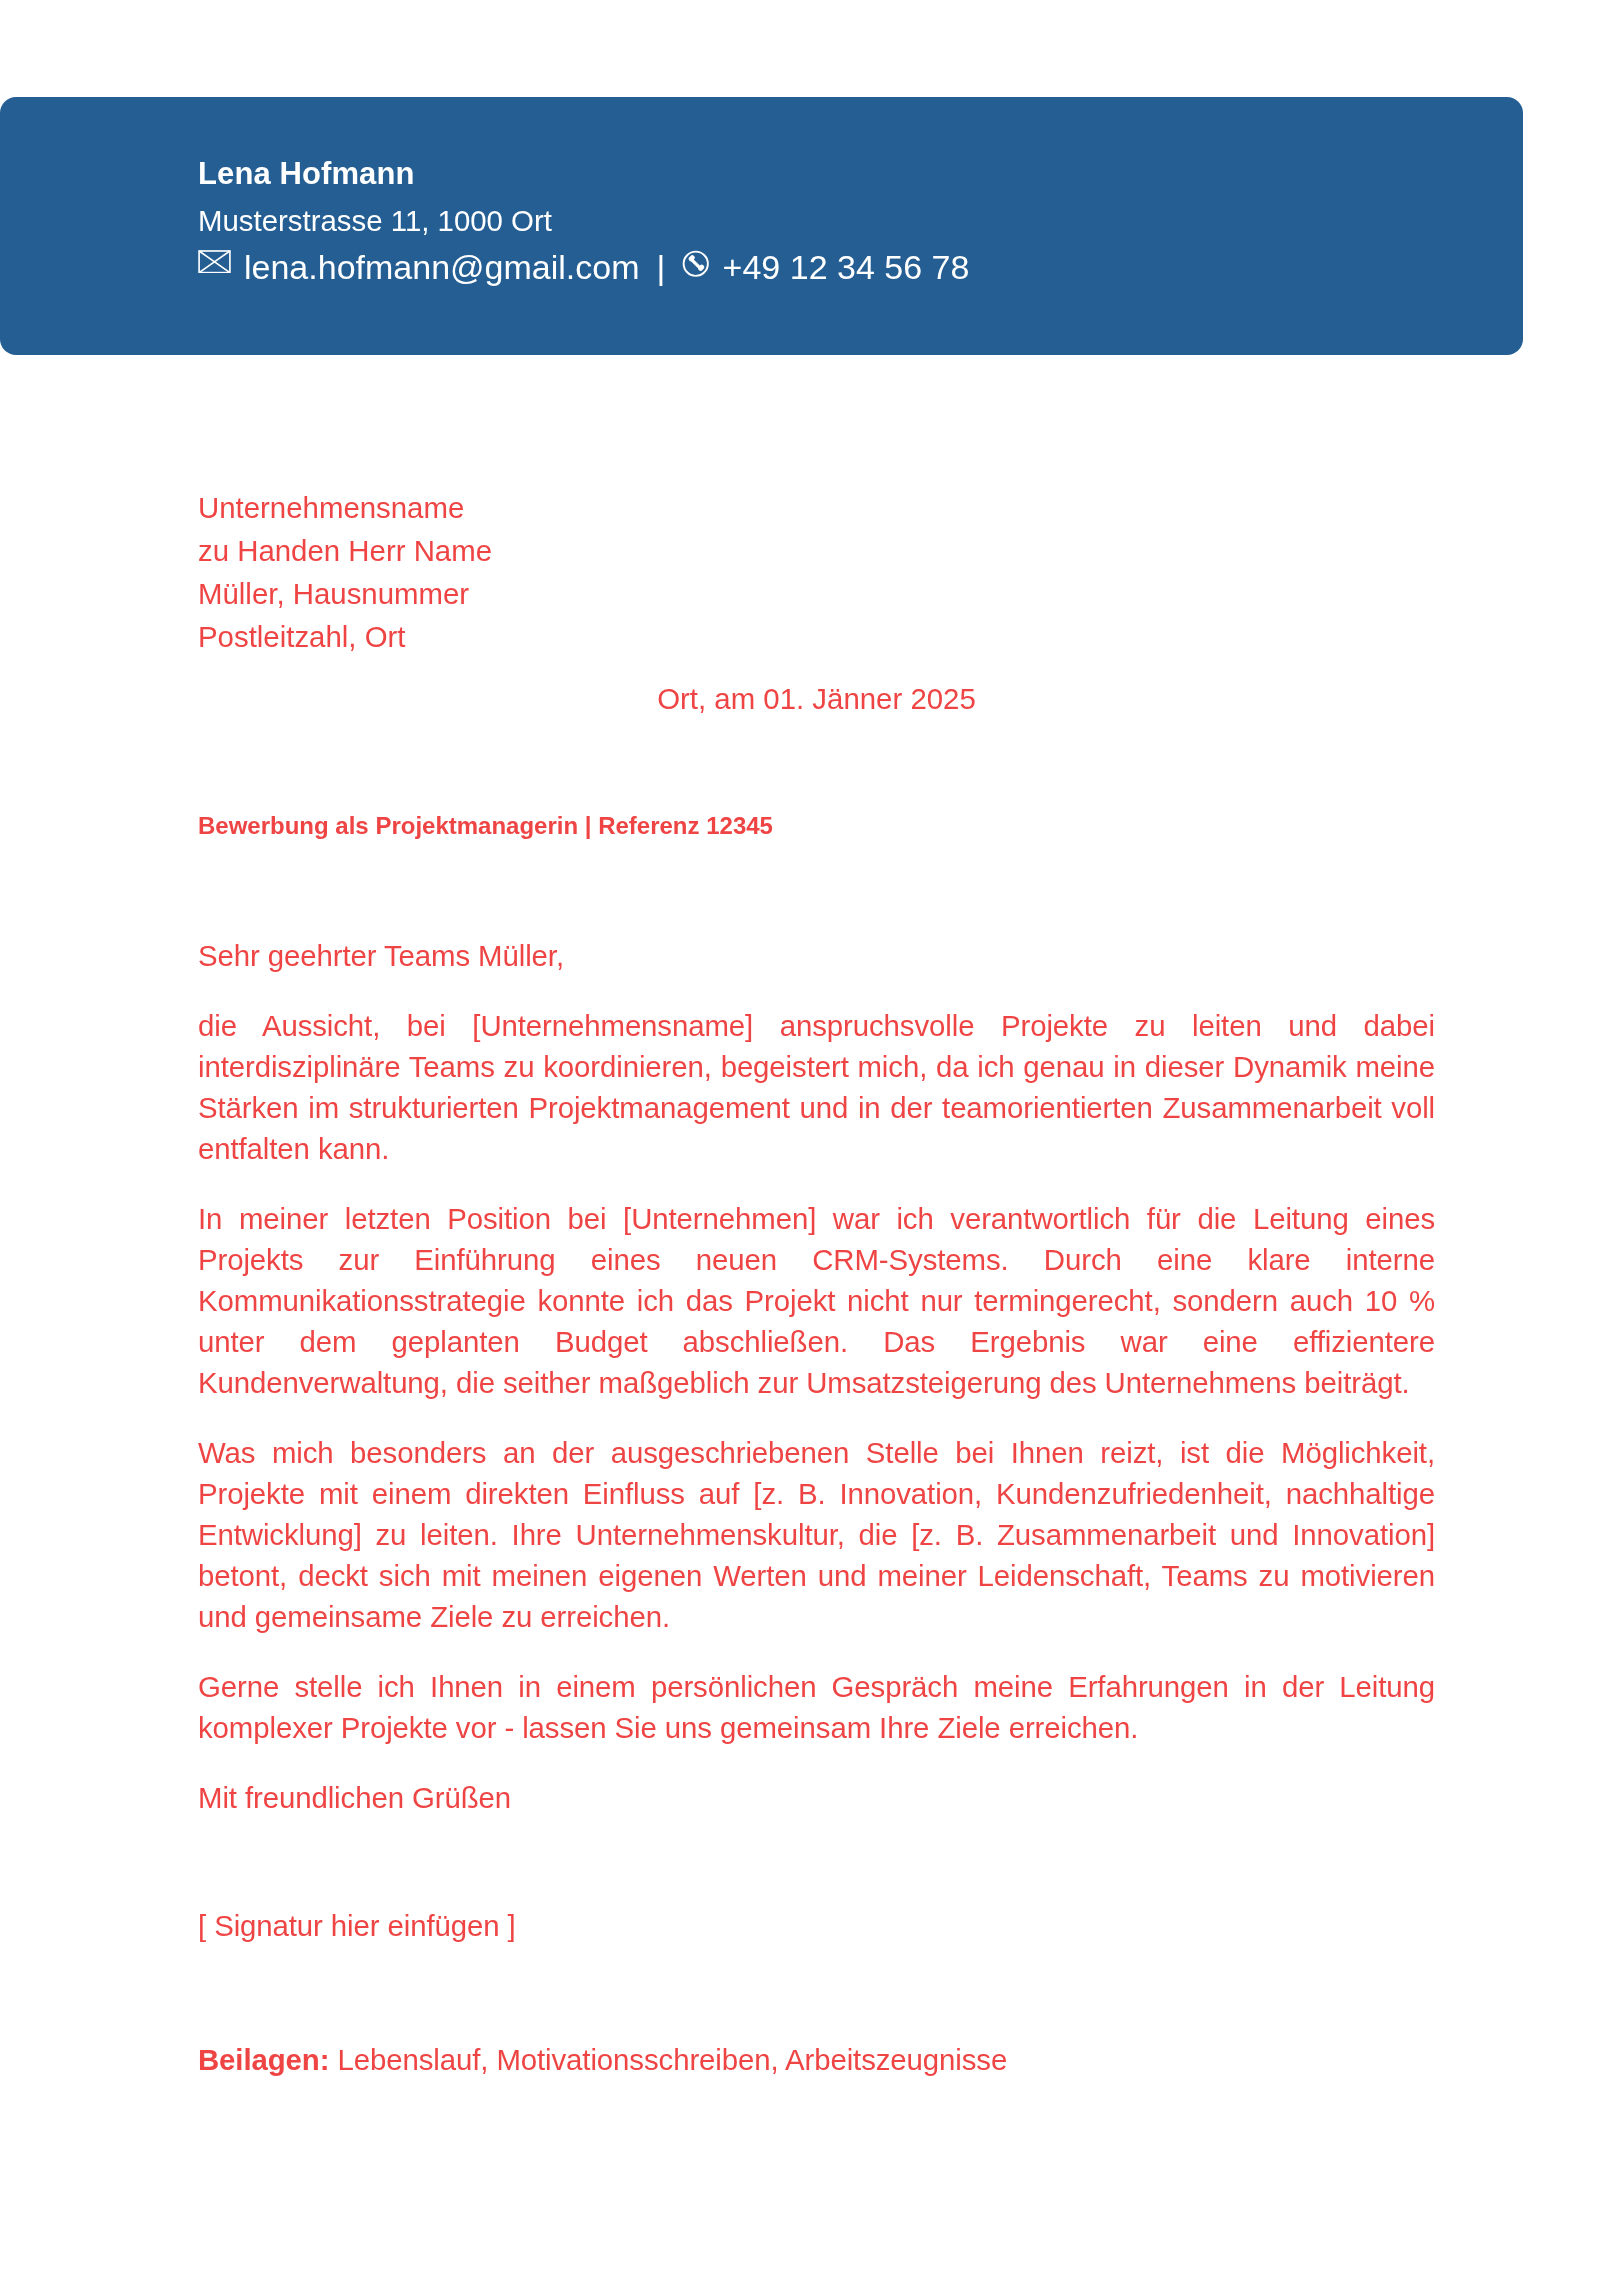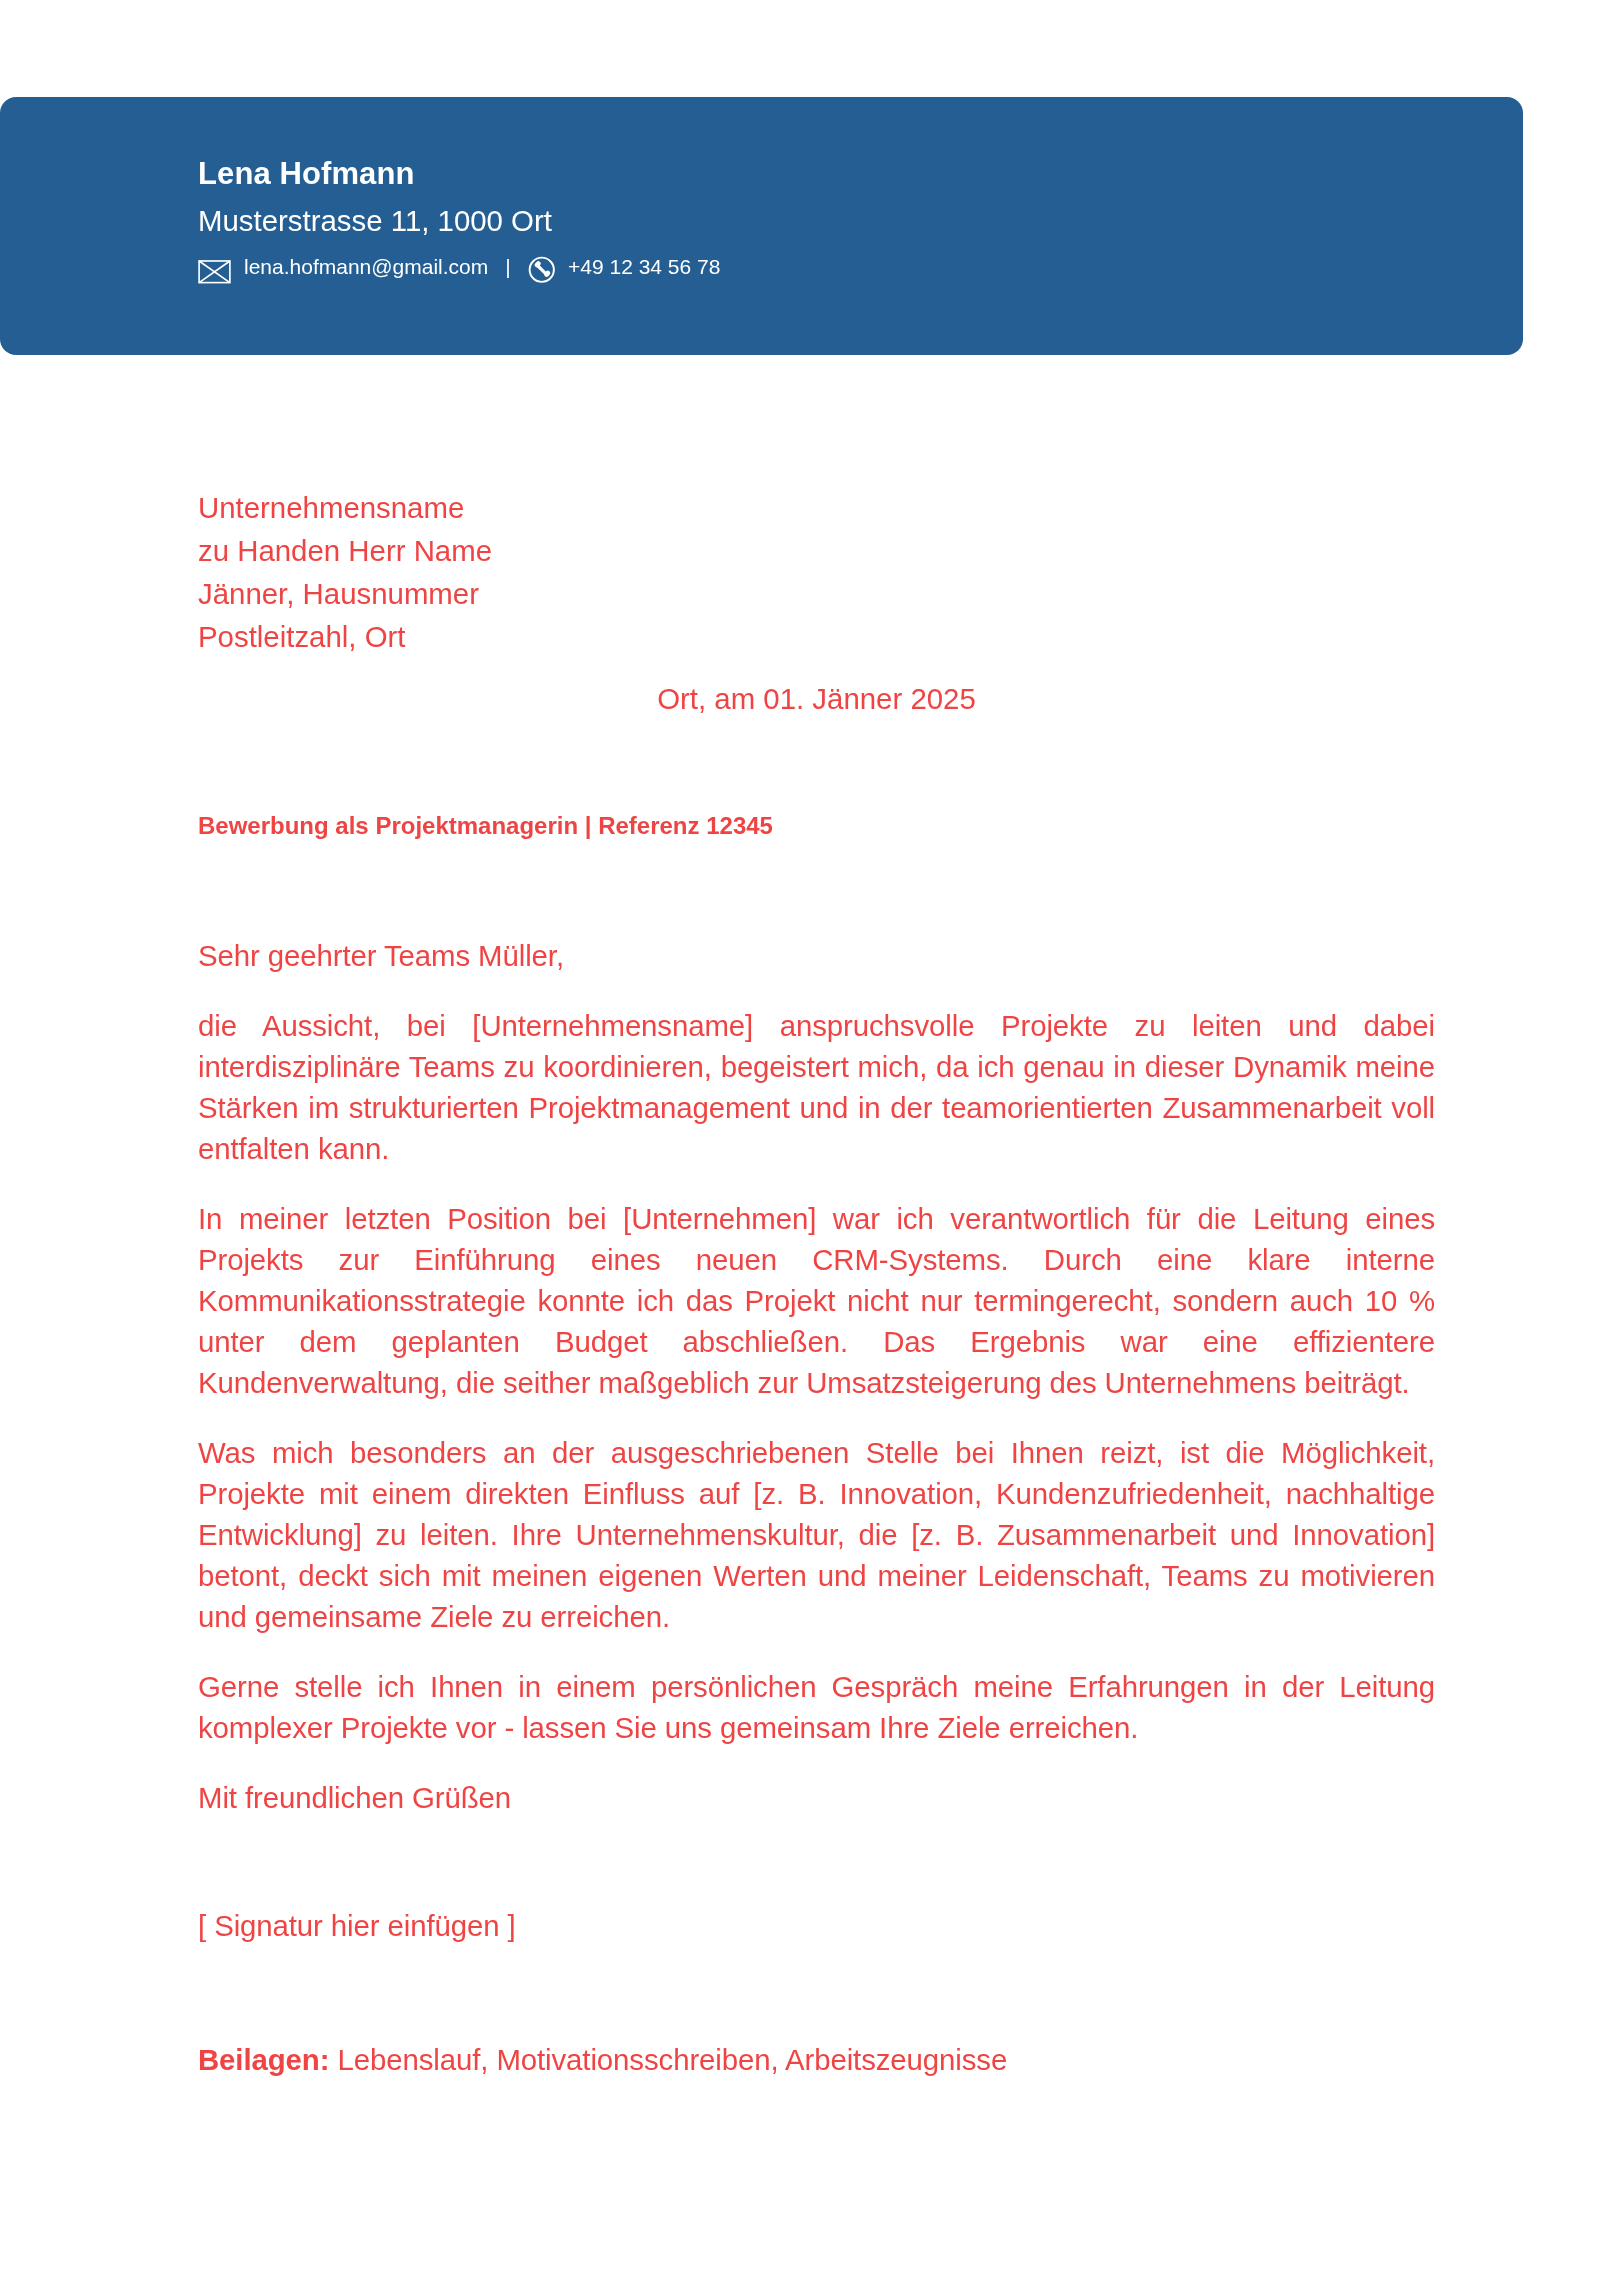--- a/index.html
+++ b/index.html
@@ -34,22 +34,22 @@
     font-weight: 700;
     line-height: 37px;
     letter-spacing: 0.1px;
   }
   .band .addr {
     font-size: 29.4px;
     line-height: 34px;
   }
   .band .contact {
     display: flex;
-    align-items: flex-end;
-    font-size: 21px;
+    align-items: flex-start;
+    font-size: 34px;
     line-height: 34px;
     gap: 13px;
   }
   .band .contact .sep { padding: 0 3.9px; }
   .icon { display: inline-flex; align-items: center; }
   .icon svg { display: block; }
 
   
   .content {
     position: absolute;
@@ -130,21 +130,21 @@
       </span>
       <span>+49 12 34 56 78</span>
     </div>
   </header>
 
   <main class="content" style="color: #ef4444;">
 
     <div class="recipient">
       <div>Unternehmensname</div>
       <div>zu Handen Herr Name</div>
-      <div>Jänner, Hausnummer</div>
+      <div>Müller, Hausnummer</div>
       <div>Postleitzahl, Ort</div>
     </div>
 
     <div class="date-line">Ort, am 01. Jänner 2025</div>
 
     <div class="subject">Bewerbung als Projektmanagerin | Referenz 12345</div>
 
     <div class="letter-body">
       <p class="salutation">Sehr geehrter Teams Müller,</p>
       <p class="para">die Aussicht, bei [Unternehmensname] anspruchsvolle Projekte zu leiten und dabei interdisziplinäre Teams zu koordinieren, begeistert mich, da ich genau in dieser Dynamik meine Stärken im strukturierten Projektmanagement und in der teamorientierten Zusammenarbeit voll entfalten kann.</p>

